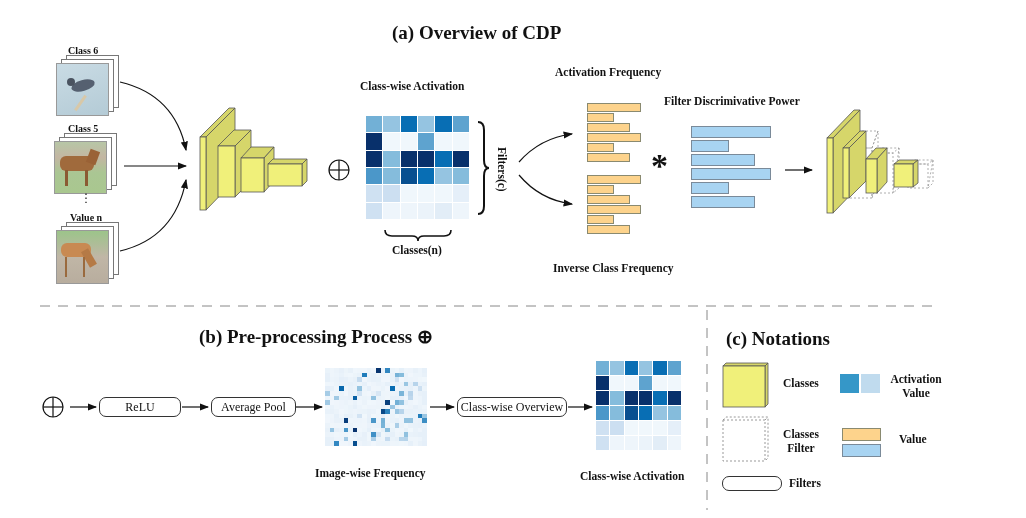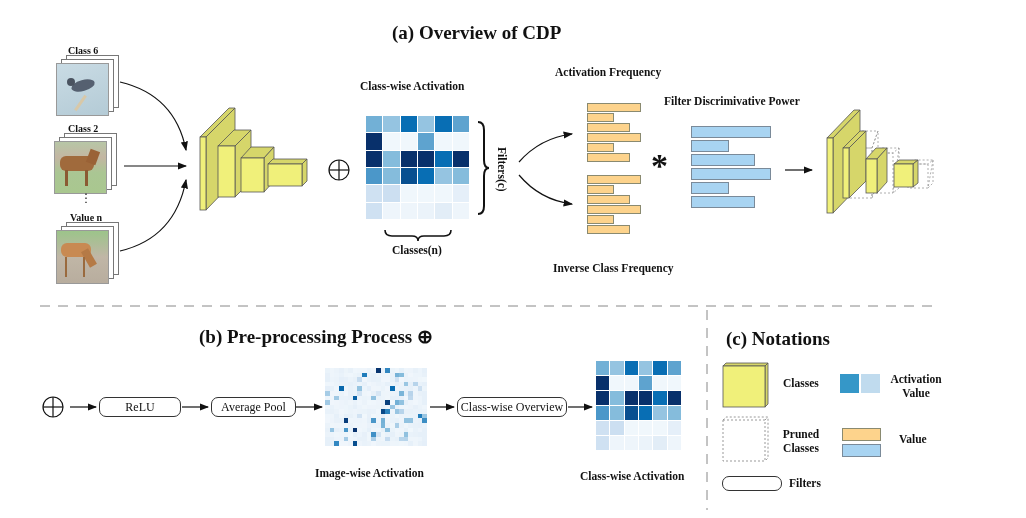--- a/index.html
+++ b/index.html
@@ -120,21 +120,21 @@
   <div class="stack" style="left:66px;top:55px;width:51px;height:51px;"></div>
   <div class="stack" style="left:61px;top:59px;width:51px;height:51px;"></div>
   <div class="photo" style="left:56px;top:63px;width:51px;height:51px;background:linear-gradient(160deg,#c9dbe4,#b4cbd6);">
     <div style="position:absolute;left:14px;top:16px;width:24px;height:11px;background:#556070;border-radius:50%;transform:rotate(-15deg);"></div>
     <div style="position:absolute;left:10px;top:14px;width:8px;height:8px;background:#4a5360;border-radius:50%;"></div>
     <div style="position:absolute;left:22px;top:30px;width:3px;height:18px;background:#d8c8a8;transform:rotate(35deg);"></div>
   </div>
 </div>
 
 <div>
-  <div class="abs lbl-sm" style="left:68px;top:123px;">Class 2</div>
+  <div class="abs lbl-sm" style="left:68px;top:123px;">Class 5</div>
   <div class="stack" style="left:64px;top:133px;width:51px;height:51px;"></div>
   <div class="stack" style="left:59px;top:137px;width:51px;height:51px;"></div>
   <div class="photo" style="left:54px;top:141px;width:51px;height:51px;background:linear-gradient(180deg,#b7c6a6 0%,#c3b6a2 30%,#aac693 60%,#a9c78f 100%);">
     <div style="position:absolute;left:5px;top:14px;width:34px;height:15px;background:#a06a3c;border-radius:6px;"></div>
     <div style="position:absolute;left:33px;top:8px;width:10px;height:14px;background:#9a6236;transform:rotate(20deg);"></div>
     <div style="position:absolute;left:10px;top:28px;width:3px;height:16px;background:#8b5a32;"></div>
     <div style="position:absolute;left:30px;top:28px;width:3px;height:16px;background:#8b5a32;"></div>
   </div>
 </div>
 
@@ -597,21 +597,21 @@
     <div class="cell" style="left: 60.2727px; top: 73.4118px; width: 4.63636px; height: 4.58824px; background: rgb(234, 243, 250);"></div>
     <div class="cell" style="left: 64.9091px; top: 73.4118px; width: 4.63636px; height: 4.58824px; background: rgb(238, 245, 251);"></div>
     <div class="cell" style="left: 69.5455px; top: 73.4118px; width: 4.63636px; height: 4.58824px; background: rgb(237, 245, 251);"></div>
     <div class="cell" style="left: 74.1818px; top: 73.4118px; width: 4.63636px; height: 4.58824px; background: rgb(239, 246, 251);"></div>
     <div class="cell" style="left: 78.8182px; top: 73.4118px; width: 4.63636px; height: 4.58824px; background: rgb(238, 245, 251);"></div>
     <div class="cell" style="left: 83.4545px; top: 73.4118px; width: 4.63636px; height: 4.58824px; background: rgb(230, 240, 249);"></div>
     <div class="cell" style="left: 88.0909px; top: 73.4118px; width: 4.63636px; height: 4.58824px; background: rgb(238, 245, 251);"></div>
     <div class="cell" style="left: 92.7273px; top: 73.4118px; width: 4.63636px; height: 4.58824px; background: rgb(232, 241, 249);"></div>
     <div class="cell" style="left: 97.3636px; top: 73.4118px; width: 4.63636px; height: 4.58824px; background: rgb(229, 239, 249);"></div>
   </div>
-<div class="abs lbl" style="left:315px;top:467px;">Image-wise Activation</div>
+<div class="abs lbl" style="left:315px;top:467px;">Image-wise Frequency</div>
 <div class="method" style="left:457px;top:397px;width:108px;">Class-wise Overview</div>
 <div class="abs" id="heatmap-b" style="left:596px;top:361px;width:86px;height:90px;">
     <div class="cell" style="left: 0px; top: 0px; width: 13.3333px; height: 14px; background: rgb(114, 176, 214);"></div>
     <div class="cell" style="left: 14.3333px; top: 0px; width: 13.3333px; height: 14px; background: rgb(149, 196, 225);"></div>
     <div class="cell" style="left: 28.6667px; top: 0px; width: 13.3333px; height: 14px; background: rgb(8, 110, 180);"></div>
     <div class="cell" style="left: 43px; top: 0px; width: 13.3333px; height: 14px; background: rgb(149, 196, 225);"></div>
     <div class="cell" style="left: 57.3333px; top: 0px; width: 13.3333px; height: 14px; background: rgb(8, 110, 180);"></div>
     <div class="cell" style="left: 71.6667px; top: 0px; width: 13.3333px; height: 14px; background: rgb(94, 163, 207);"></div>
     <div class="cell" style="left: 0px; top: 15px; width: 13.3333px; height: 14px; background: rgb(8, 48, 107);"></div>
     <div class="cell" style="left: 14.3333px; top: 15px; width: 13.3333px; height: 14px; background: rgb(240, 247, 252);"></div>
@@ -641,21 +641,21 @@
     <div class="cell" style="left: 14.3333px; top: 75px; width: 13.3333px; height: 14px; background: rgb(238, 245, 251);"></div>
     <div class="cell" style="left: 28.6667px; top: 75px; width: 13.3333px; height: 14px; background: rgb(238, 245, 251);"></div>
     <div class="cell" style="left: 43px; top: 75px; width: 13.3333px; height: 14px; background: rgb(235, 243, 250);"></div>
     <div class="cell" style="left: 57.3333px; top: 75px; width: 13.3333px; height: 14px; background: rgb(226, 237, 247);"></div>
     <div class="cell" style="left: 71.6667px; top: 75px; width: 13.3333px; height: 14px; background: rgb(238, 245, 251);"></div>
   </div>
 <div class="abs lbl" style="left:580px;top:470px;">Class-wise Activation</div>
 
 <div class="abs title" style="left:726px;top:328px;">(c) Notations</div>
 <div class="abs lbl" style="left:783px;top:377px;">Classes</div>
-<div class="abs lbl" style="left:778px;top:427px;width:46px;white-space:normal;text-align:center;line-height:14px;">Pruned Classes</div>
+<div class="abs lbl" style="left:778px;top:427px;width:46px;white-space:normal;text-align:center;line-height:14px;">Classes Filter</div>
 <div class="abs" style="left:722px;top:476px;width:58px;height:13px;border:1px solid #333;border-radius:7px;"></div>
 <div class="abs lbl" style="left:789px;top:477px;">Filters</div>
 
 <div class="abs" style="left:840px;top:374px;width:19px;height:19px;background:#3597c8;"></div>
 <div class="abs" style="left:861px;top:374px;width:19px;height:19px;background:#c0dbee;"></div>
 <div class="abs lbl" style="left:886px;top:372px;width:60px;white-space:normal;text-align:center;line-height:14px;">Activation Value</div>
 
 <div class="abs" style="left:842px;top:428px;width:37px;height:11px;background:#fdd38c;border:1px solid #8a8a70;"></div>
 <div class="abs" style="left:842px;top:444px;width:37px;height:11px;background:#a8d4f2;border:1px solid #7a8a99;"></div>
 <div class="abs lbl" style="left:899px;top:433px;">Value</div>

